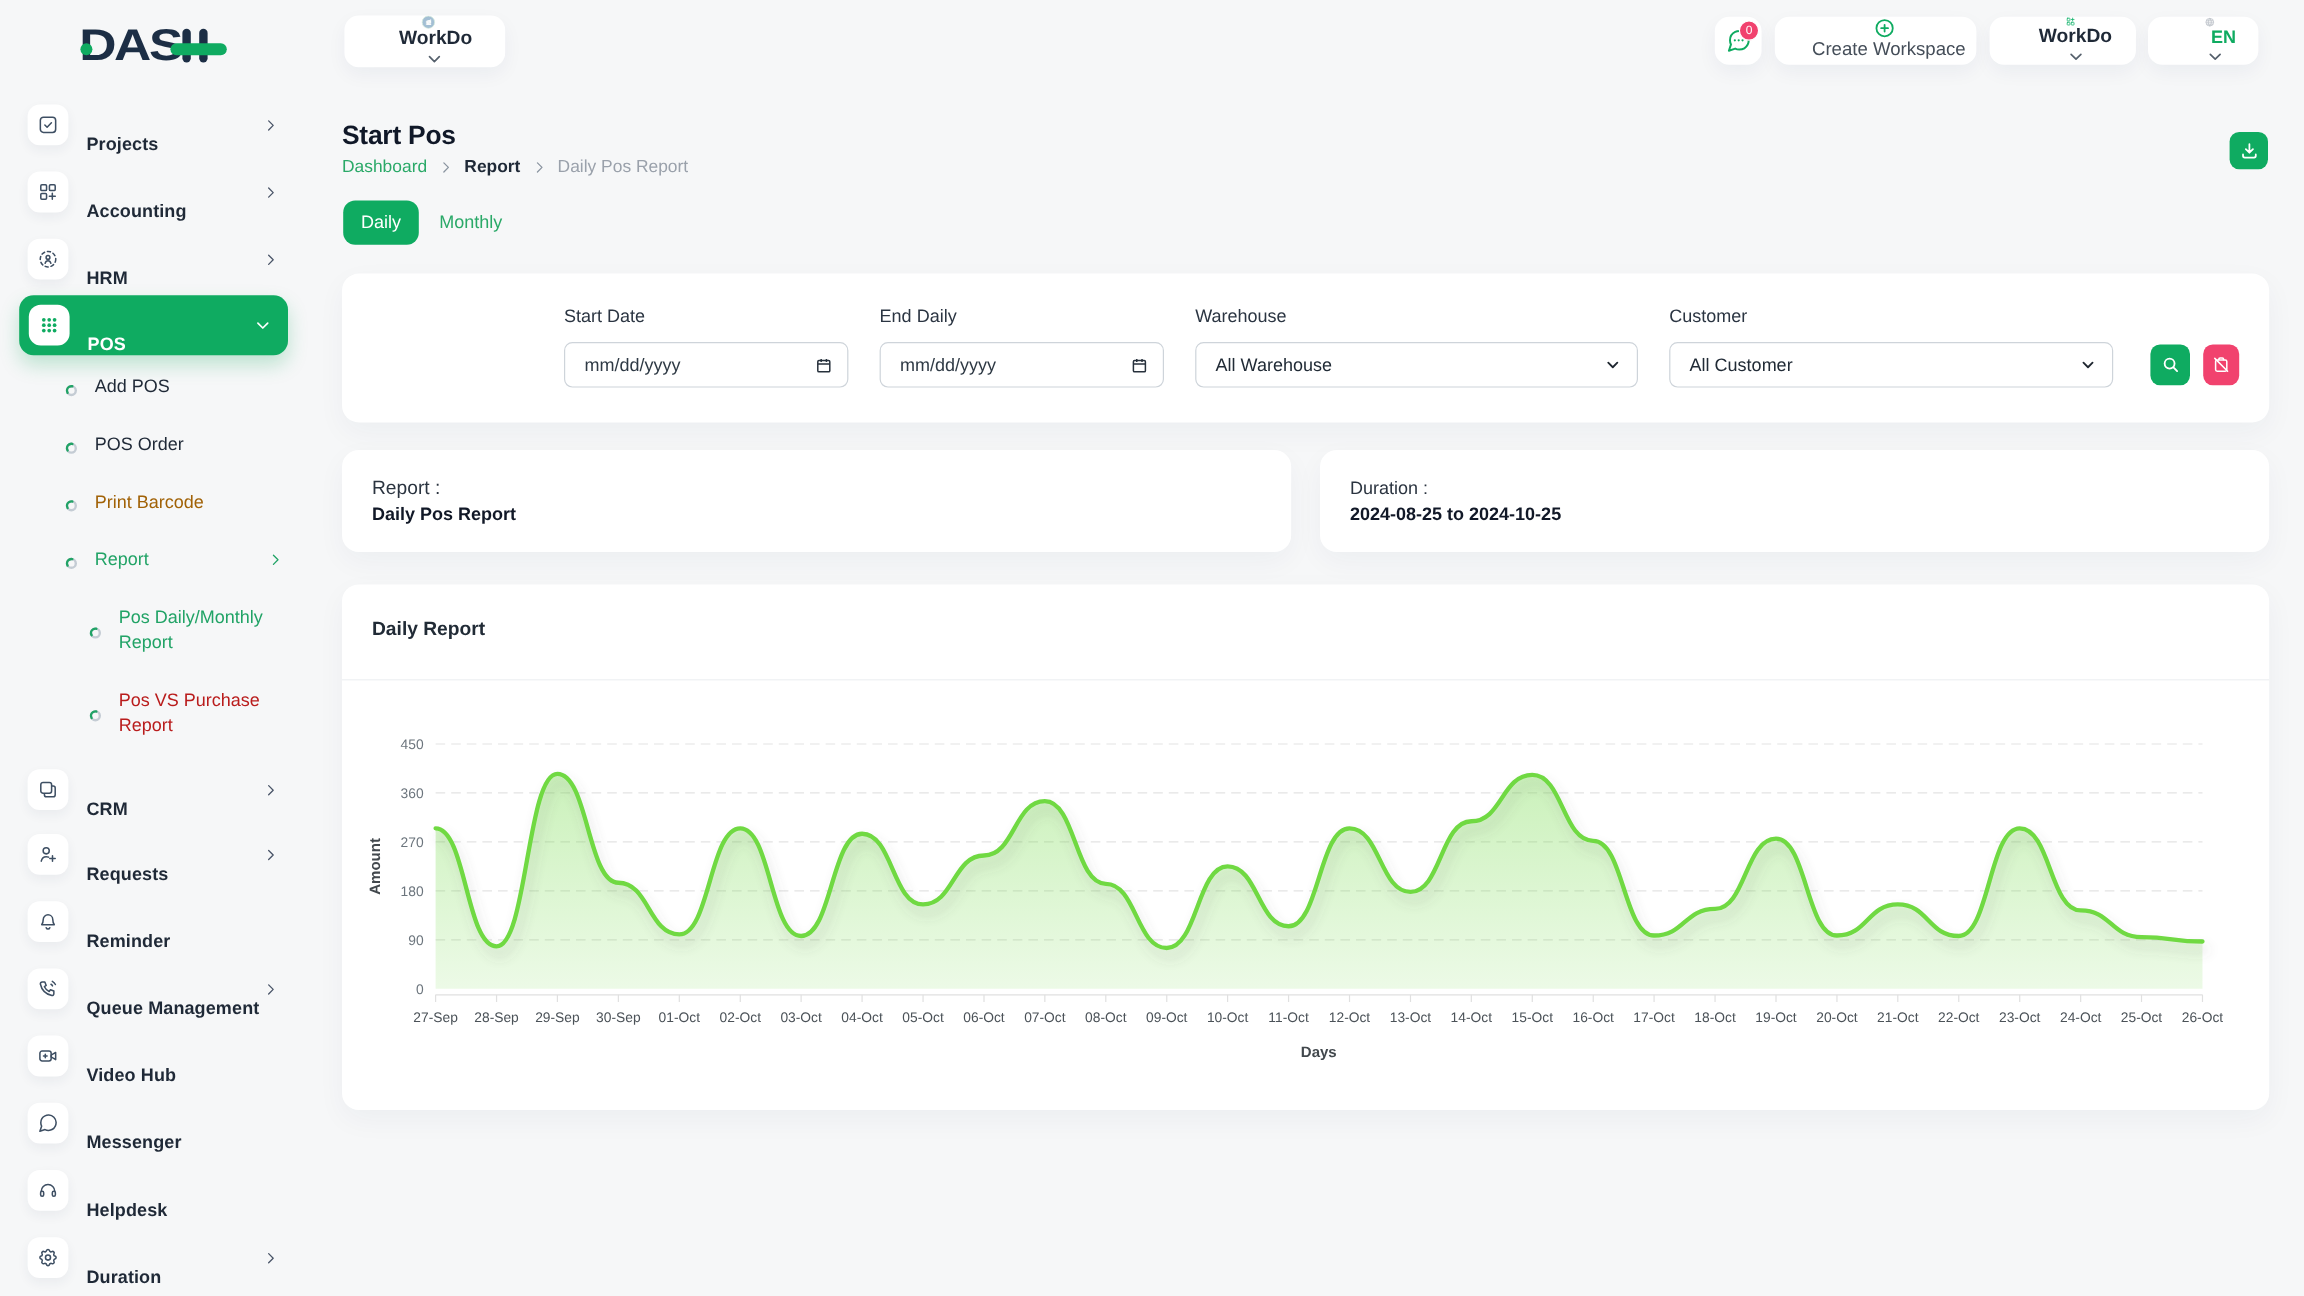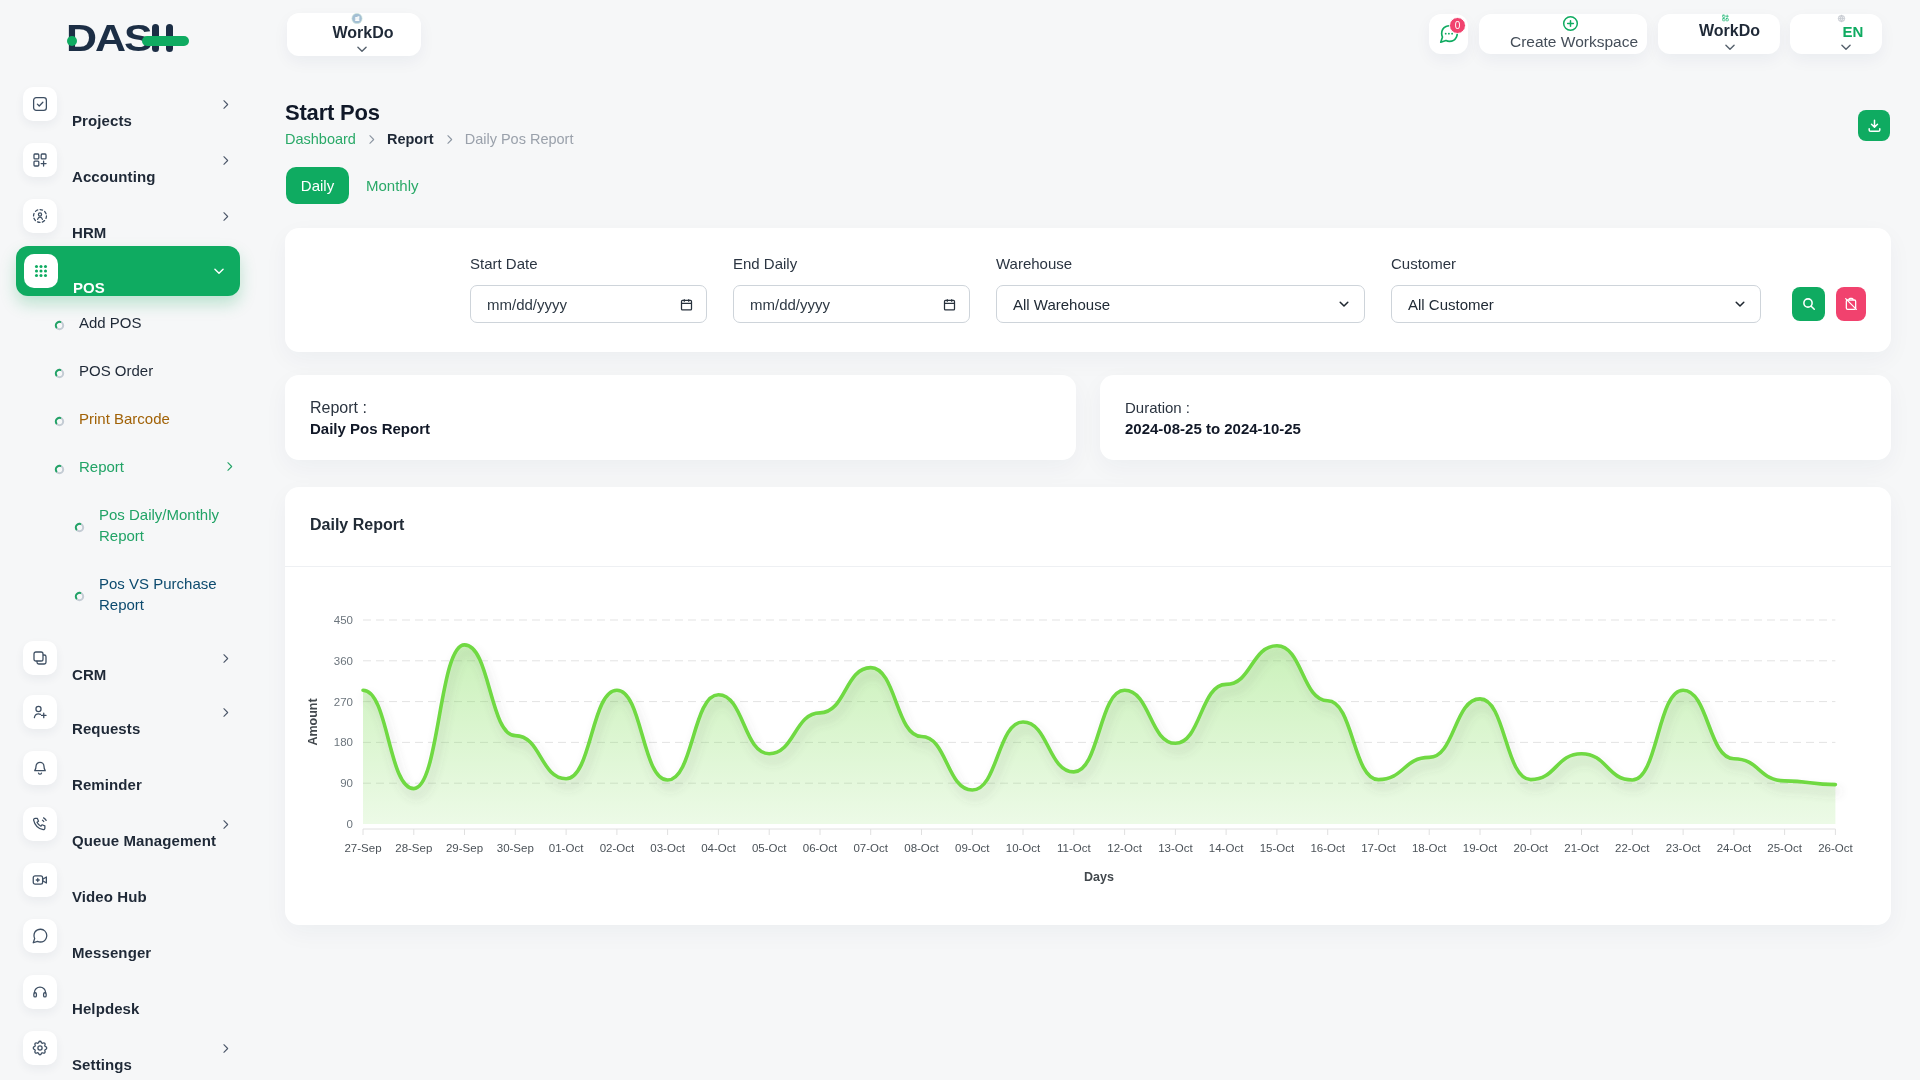--- a/index.html
+++ b/index.html
@@ -149,21 +149,21 @@
     </span>
     <span class="slab" style="color:#21a366">Pos Daily/Monthly<br>Report</span>
   </div>
 <div class="sitem" style="top:573px;padding-left:37px">
     <span class="sbul">
       <svg width="11" height="11" viewBox="0 0 12 12" fill="none">
         <circle cx="6" cy="6" r="4" stroke="#c4ccd4" stroke-width="2.2"></circle>
         <circle cx="6" cy="6" r="4" stroke="#21a366" stroke-width="2.2" stroke-dasharray="9 17" stroke-linecap="round" transform="rotate(150 6 6)"></circle>
       </svg>
     </span>
-    <span class="slab" style="color:#0c4a6e">Pos VS Purchase<br>Report</span>
+    <span class="slab" style="color:#b91c1c">Pos VS Purchase<br>Report</span>
   </div>
 <div class="nitem" style="top:641px">
     <span class="nico">
       <svg width="18" height="18" viewBox="0 0 24 24" fill="none" stroke="#3e4f63" stroke-width="1.7" stroke-linecap="round" stroke-linejoin="round">
         <rect x="4" y="4" width="12" height="12" rx="2.5"></rect>
         <path d="M16.5 8h1.2a2.3 2.3 0 0 1 2.3 2.3v7.4a2.3 2.3 0 0 1-2.3 2.3h-7.4A2.3 2.3 0 0 1 8 17.7v-1.2"></path>
       </svg>
     </span>
     <span class="nlab">CRM</span>
     <span class="nchev">
@@ -238,21 +238,21 @@
     </span>
     <span class="nlab">Helpdesk</span>
   </div>
 <div class="nitem" style="top:1031px">
     <span class="nico">
       <svg width="18" height="18" viewBox="0 0 24 24" fill="none" stroke="#3e4f63" stroke-width="1.7" stroke-linecap="round" stroke-linejoin="round">
         <path d="M10.325 4.317c.426-1.756 2.924-1.756 3.35 0a1.724 1.724 0 0 0 2.573 1.066c1.543-.94 3.31.826 2.37 2.37a1.724 1.724 0 0 0 1.065 2.572c1.756.426 1.756 2.924 0 3.35a1.724 1.724 0 0 0-1.066 2.573c.94 1.543-.826 3.31-2.37 2.37a1.724 1.724 0 0 0-2.572 1.065c-.426 1.756-2.924 1.756-3.35 0a1.724 1.724 0 0 0-2.573-1.066c-1.543.94-3.31-.826-2.37-2.37a1.724 1.724 0 0 0-1.065-2.572c-1.756-.426-1.756-2.924 0-3.35a1.724 1.724 0 0 0 1.066-2.573c-.94-1.543.826-3.31 2.37-2.37c1 .608 2.296.07 2.572-1.065z"></path>
         <circle cx="12" cy="12" r="2.8"></circle>
       </svg>
     </span>
-    <span class="nlab">Settings</span>
+    <span class="nlab">Duration</span>
     <span class="nchev">
       <svg width="13" height="13" viewBox="0 0 24 24" fill="none" stroke="#4a5568" stroke-width="2" stroke-linecap="round" stroke-linejoin="round">
         <path d="M9 5l7 7-7 7"></path>
       </svg>
     </span>
   </div>
 
 <div class="chip" style="left:287px;top:13px;width:134px;height:43px;padding-left:6px">
   <svg width="34" height="34" viewBox="0 0 34 34">
       <circle cx="17" cy="17" r="16" fill="#a3bfd4" stroke="#d8ecdf" stroke-width="2"></circle>

